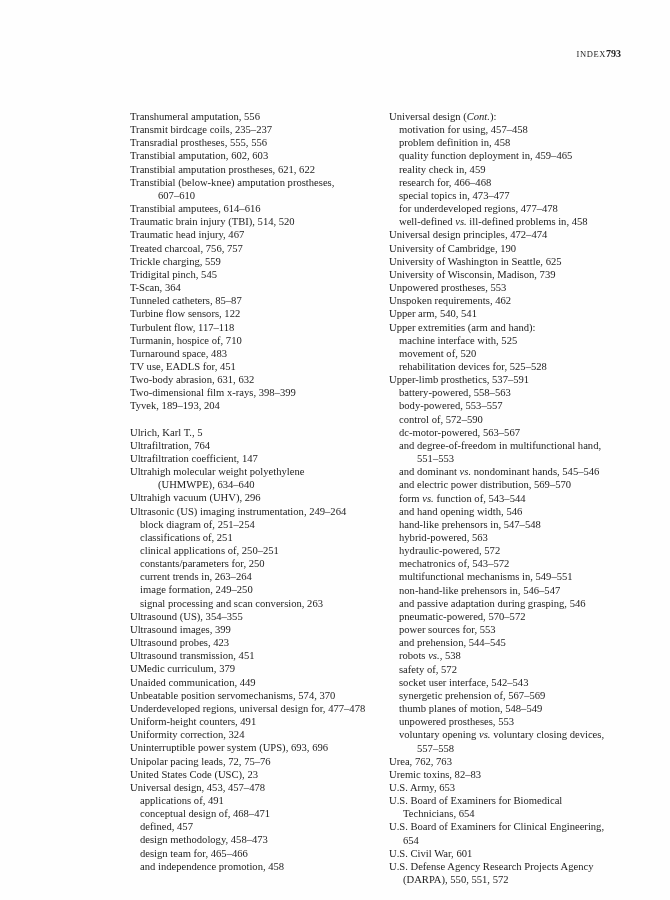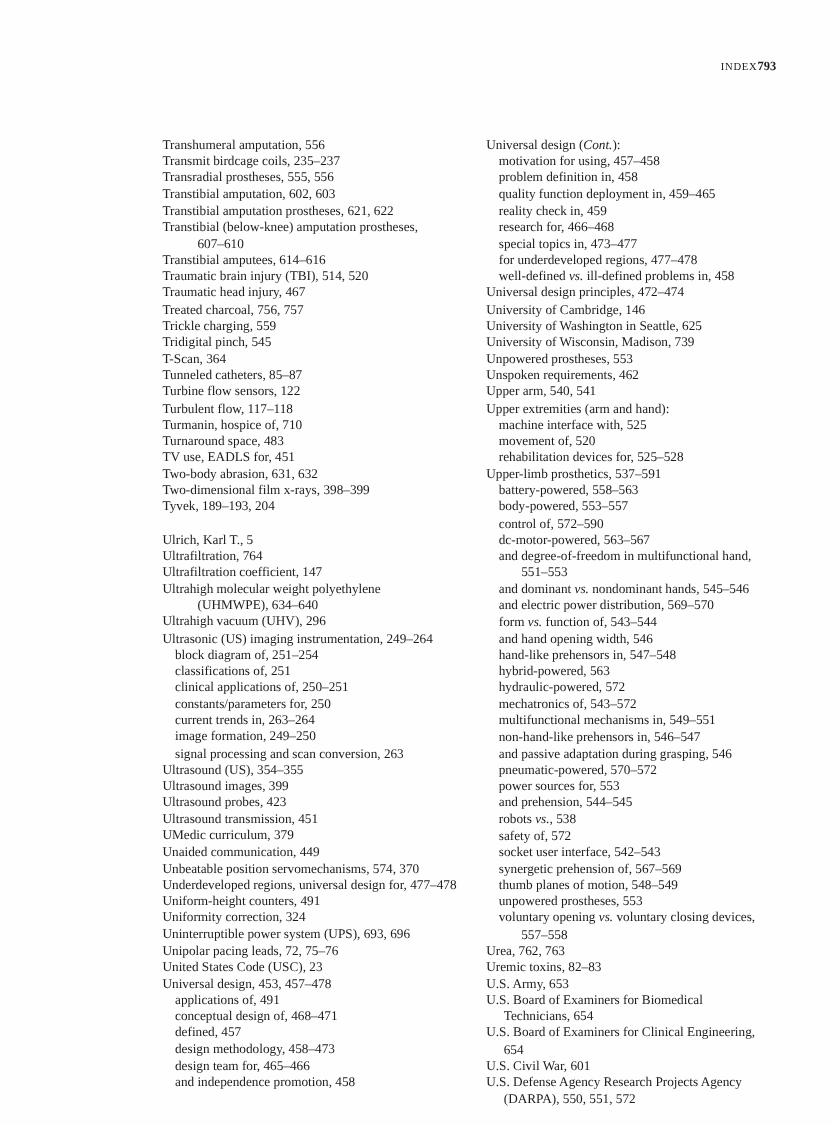--- a/index.html
+++ b/index.html
@@ -119,21 +119,21 @@
       <div class="entry ind0">Universal design (<i>Cont.</i>):</div>
       <div class="entry ind1">motivation for using, 457–458</div>
       <div class="entry ind1">problem definition in, 458</div>
       <div class="entry ind1">quality function deployment in, 459–465</div>
       <div class="entry ind1">reality check in, 459</div>
       <div class="entry ind1">research for, 466–468</div>
       <div class="entry ind1">special topics in, 473–477</div>
       <div class="entry ind1">for underdeveloped regions, 477–478</div>
       <div class="entry ind1">well-defined <i>vs.</i> ill-defined problems in, 458</div>
       <div class="entry ind0">Universal design principles, 472–474</div>
-      <div class="entry ind0">University of Cambridge, 146</div>
+      <div class="entry ind0">University of Cambridge, 190</div>
       <div class="entry ind0">University of Washington in Seattle, 625</div>
       <div class="entry ind0">University of Wisconsin, Madison, 739</div>
       <div class="entry ind0">Unpowered prostheses, 553</div>
       <div class="entry ind0">Unspoken requirements, 462</div>
       <div class="entry ind0">Upper arm, 540, 541</div>
       <div class="entry ind0">Upper extremities (arm and hand):</div>
       <div class="entry ind1">machine interface with, 525</div>
       <div class="entry ind1">movement of, 520</div>
       <div class="entry ind1">rehabilitation devices for, 525–528</div>
       <div class="entry ind0">Upper-limb prosthetics, 537–591</div>

